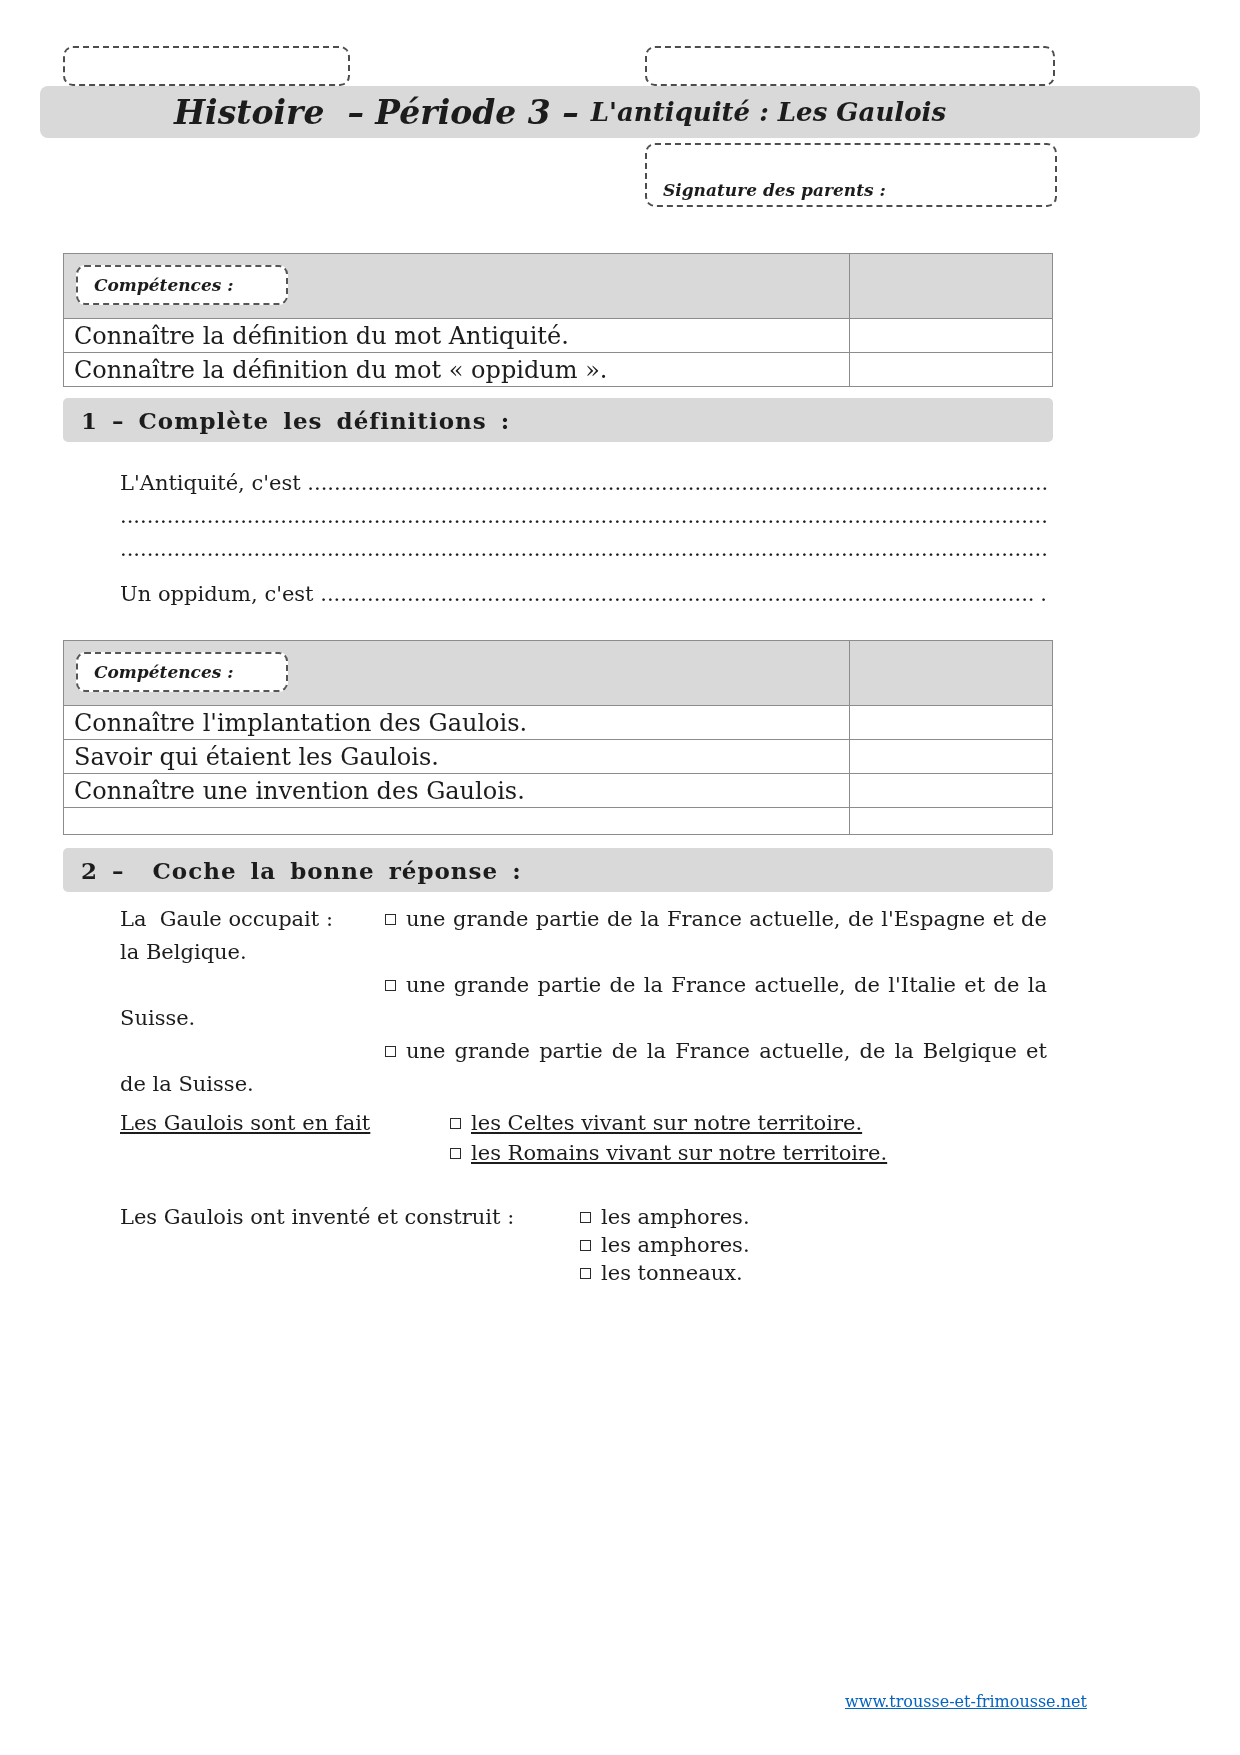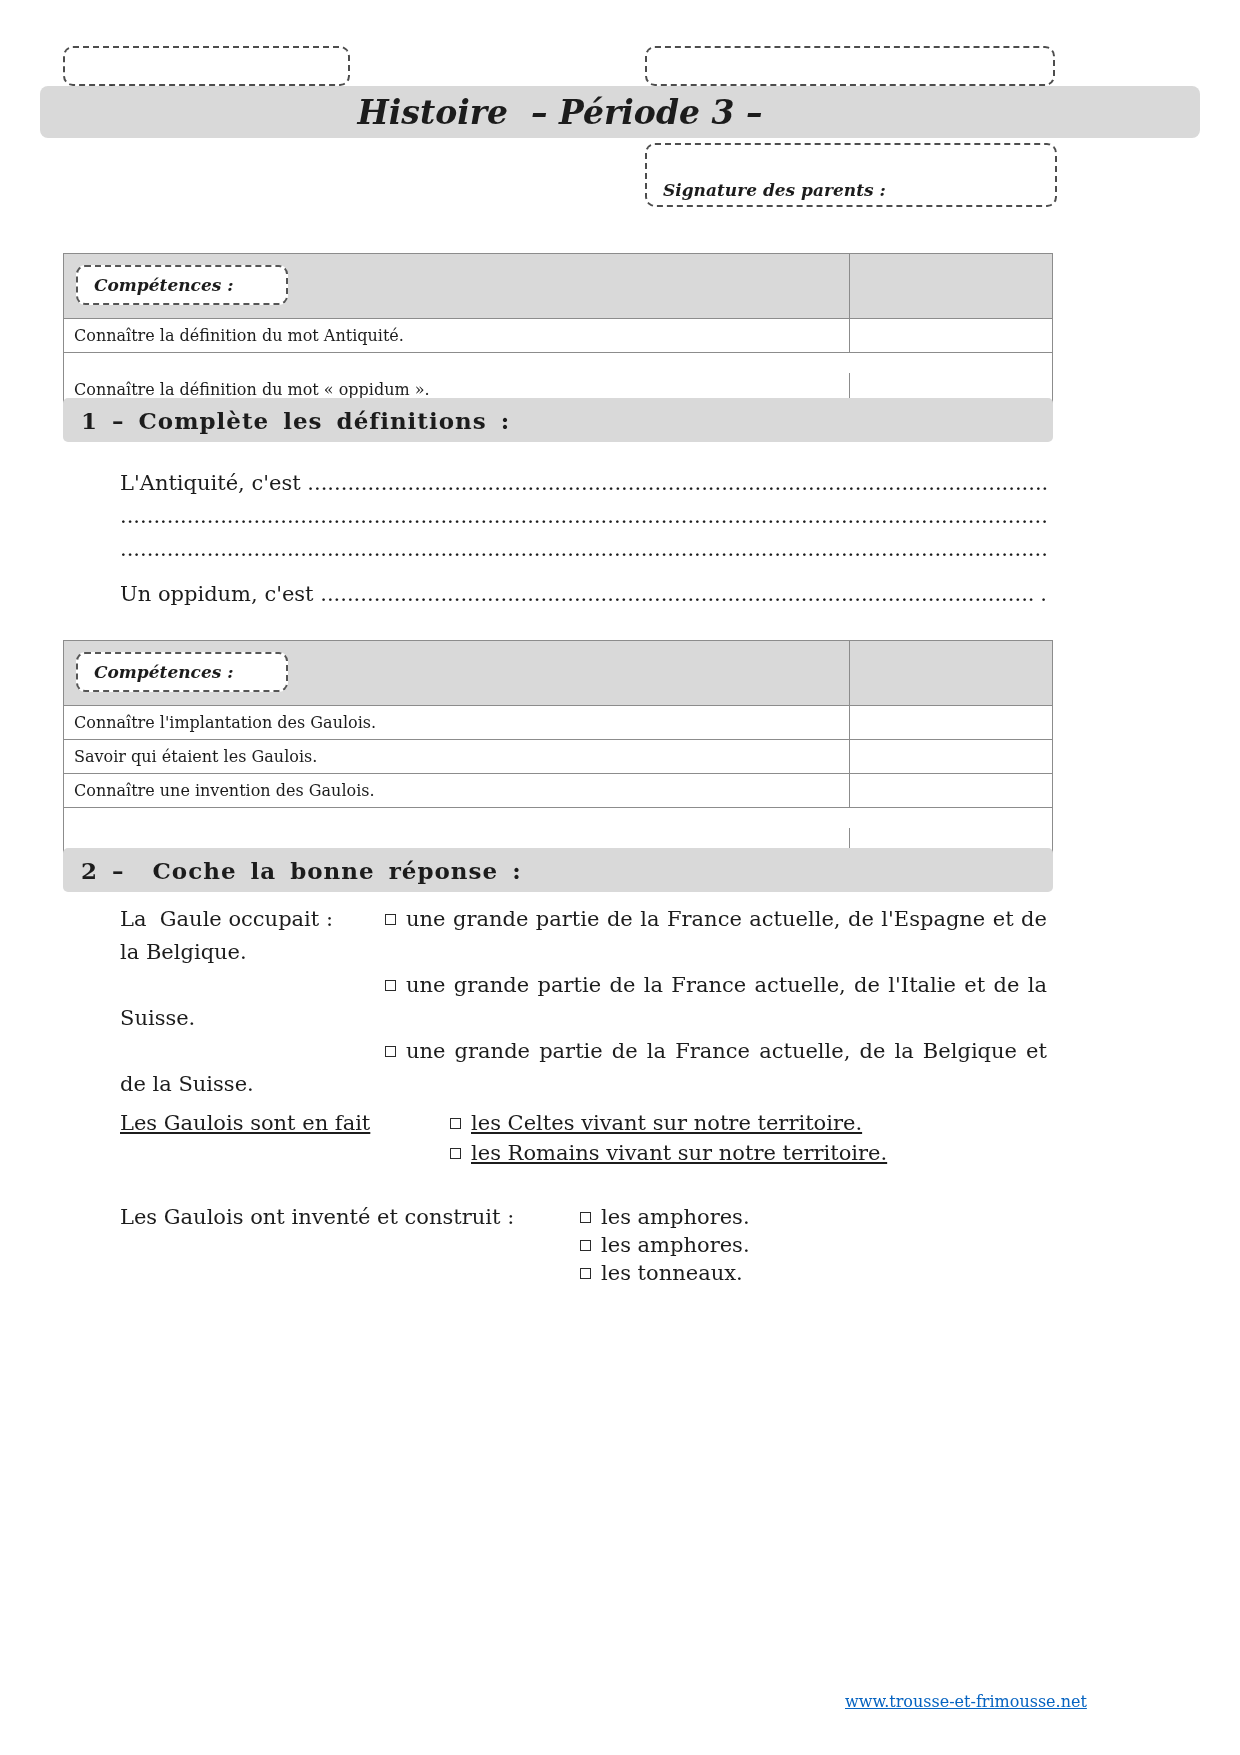--- a/index.html
+++ b/index.html
@@ -44,22 +44,22 @@
     background:#fff; border:2px dashed #555; border-radius:9px;
     display:flex; align-items:center; padding-left:16px;
     font-style:italic; font-weight:bold; font-size:17px; white-space:pre;
   }
   .ct-head-right { border-left:1px solid #8c8c8c; }
   .ct-row {
     display:grid; grid-template-columns:1fr 203px; height:33px;
     border-bottom:1px solid #8c8c8c;
   }
   .ct-row.short { height:26px; }
-  .ct-row:last-child { border-bottom:none;margin-top:20px; }
-  .ct-cell { display:flex; align-items:center; padding-left:10px; font-size:16px; overflow:hidden; white-space:nowrap; }
+  .ct-row:last-child { border-bottom:none; }
+  .ct-cell { display:flex; align-items:center; padding-left:10px; font-size:24px; overflow:hidden; white-space:nowrap; }
   .ct-cell-right { border-left:1px solid #8c8c8c; }
   
   .section-banner {
     position:absolute; left:63px; width:990px; height:44px; box-sizing:border-box;
     background:#d9d9d9; border-radius:5px; display:flex; align-items:center; padding-left:18px;
   }
   .banner1 { top:398px; }
   .banner2 { top:848px; }
   .section-banner span {
     font-size:23px; font-weight:bold; letter-spacing:1px; word-spacing:5px; white-space:pre;
@@ -101,20 +101,21 @@
 
   <div class="dashed-box box-prenom">
     <div class="script-label">Prénom :</div>
   </div>
   <div class="dashed-box box-date">
     <div class="script-label">Date :</div>
   </div>
 
   <div class="title-banner">
     <span class="title-main">Histoire  – Période 3 –</span>
+    <span class="title-sub">L'antiquité : Les Gaulois</span>
   </div>
 
   <div class="dashed-box box-sign">
     <div class="script-label">Signature des parents :</div>
   </div>
 
   <div class="ctable ctable1">
     <div class="ct-head">
       <div class="ct-head-left">
         <div class="ct-badge">Compétences :</div>

